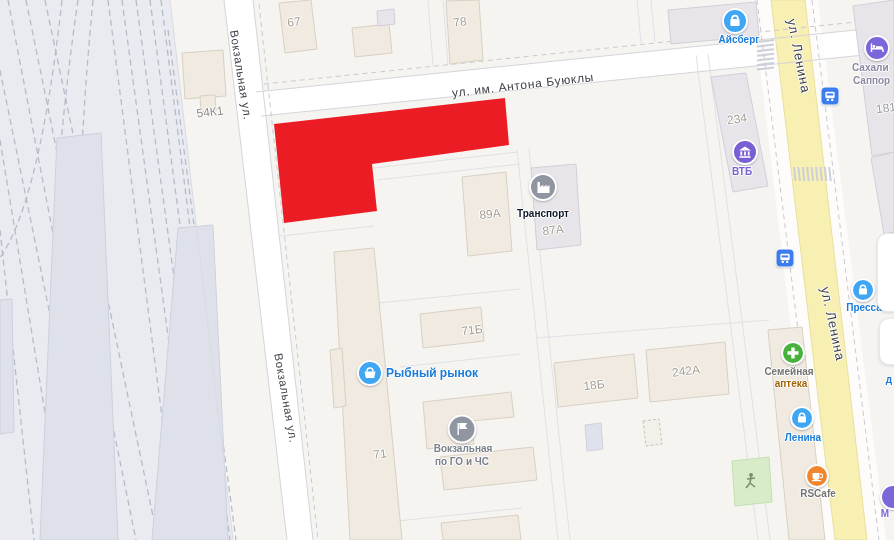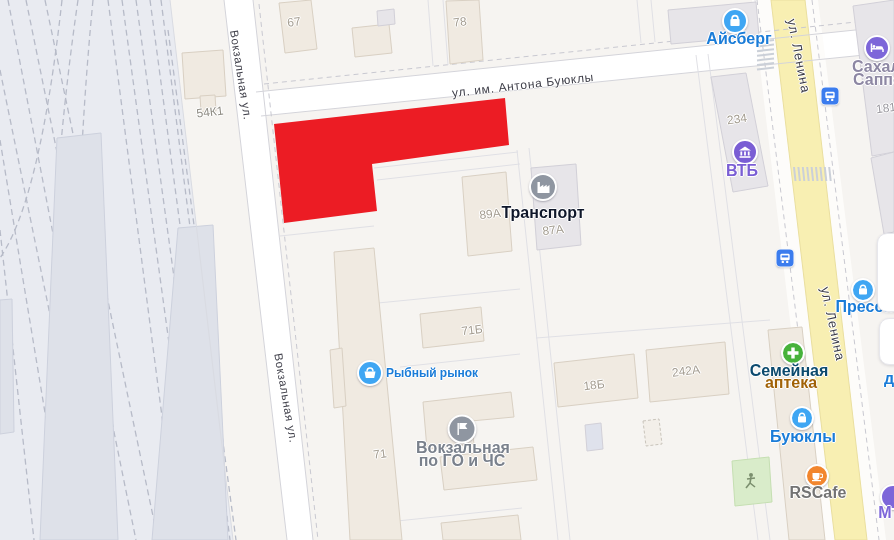--- a/index.html
+++ b/index.html
@@ -13,21 +13,21 @@
   .lbl{
     position:absolute; white-space:nowrap;
     transform:translate(-50%,-50%);
     text-shadow:1px 0 0 #fff,-1px 0 0 #fff,0 1px 0 #fff,0 -1px 0 #fff,0 0 2px #fff;
   }
   .street-label{ color:#41414b; font-size:11.5px; letter-spacing:.7px; }
   .street-label.major{ font-size:13px; color:#3c3c46; letter-spacing:1px;}
   .bnum{ color:#a49d91; font-size:12px; transform:translate(-50%,-50%) rotate(-7deg); }
   .bnum.gray{ color:#9b99a0;}
   .bnum.dark{ color:#8f8c84;}
-  .poi-label{ font-size:16px; font-weight:bold; }
+  .poi-label{ font-size:10px; font-weight:bold; }
   .poi-icon{
     position:absolute; border-radius:50%;
     transform:translate(-50%,-50%);
     display:flex; align-items:center; justify-content:center;
     border:2px solid #fff; box-sizing:border-box;
     box-shadow:0 1px 2px rgba(60,60,80,.35);
   }
   .transit{
     position:absolute; width:17px; height:17px; border-radius:4px;
     background:#3b7cee; transform:translate(-50%,-50%);
@@ -249,30 +249,30 @@
       </svg>
   </div>
   <div class="lbl poi-label" style="left:463px;top:448px;color:#7a818c;">Вокзальная</div>
   <div class="lbl poi-label" style="left:462px;top:461px;color:#7a818c;">по ГО и ЧС</div>
 
   <div class="poi-icon" style="left:793px;top:353px;width:24px;height:24px;background:#47b23b;">
     <svg width="12" height="12" viewBox="-6 -6 12 12" fill="#fff">
         <path d="M-1.7,-5.5 h3.4 v3.8 h3.8 v3.4 h-3.8 v3.8 h-3.4 v-3.8 h-3.8 v-3.4 h3.8 z"></path>
       </svg>
   </div>
-  <div class="lbl poi-label" style="left:789px;top:371px;color:#0c4a6e;">Семейная</div>
+  <div class="lbl poi-label" style="left:789px;top:371px;color:#737373;">Семейная</div>
   <div class="lbl poi-label" style="left:791px;top:383px;color:#a16207;">аптека</div>
 
   <div class="poi-icon" style="left:802px;top:418px;width:24px;height:24px;background:#3fa6f3;">
     <svg width="12" height="12" viewBox="-6 -6 12 12">
         <path d="M-2.6,-1.8 a2.6,3 0 0 1 5.2,0" fill="none" stroke="#fff" stroke-width="1.4"></path>
         <rect x="-4" y="-1.8" width="8" height="6.2" rx="1" fill="#fff"></rect>
       </svg>
   </div>
-  <div class="lbl poi-label" style="left:803px;top:437px;color:#1a7cd8;">Буюклы</div>
+  <div class="lbl poi-label" style="left:803px;top:437px;color:#1a7cd8;">Ленина</div>
 
   <div class="poi-icon" style="left:817px;top:476px;width:24px;height:24px;background:#f2862e;">
     <svg width="12" height="12" viewBox="-6 -6 12 12">
         <path d="M-4.5,-3 h7 v3.4 a3.5,3.5 0 0 1 -7,0 z" fill="#fff"></path>
         <path d="M2.8,-2 h1.2 a1.8,1.8 0 0 1 0,3.6 h-0.8" fill="none" stroke="#fff" stroke-width="1.2"></path>
         <path d="M-5,4.6 h9" stroke="#fff" stroke-width="1.2"></path>
       </svg>
   </div>
   <div class="lbl poi-label" style="left:818px;top:493px;color:#737373;">RSCafe</div>
 

